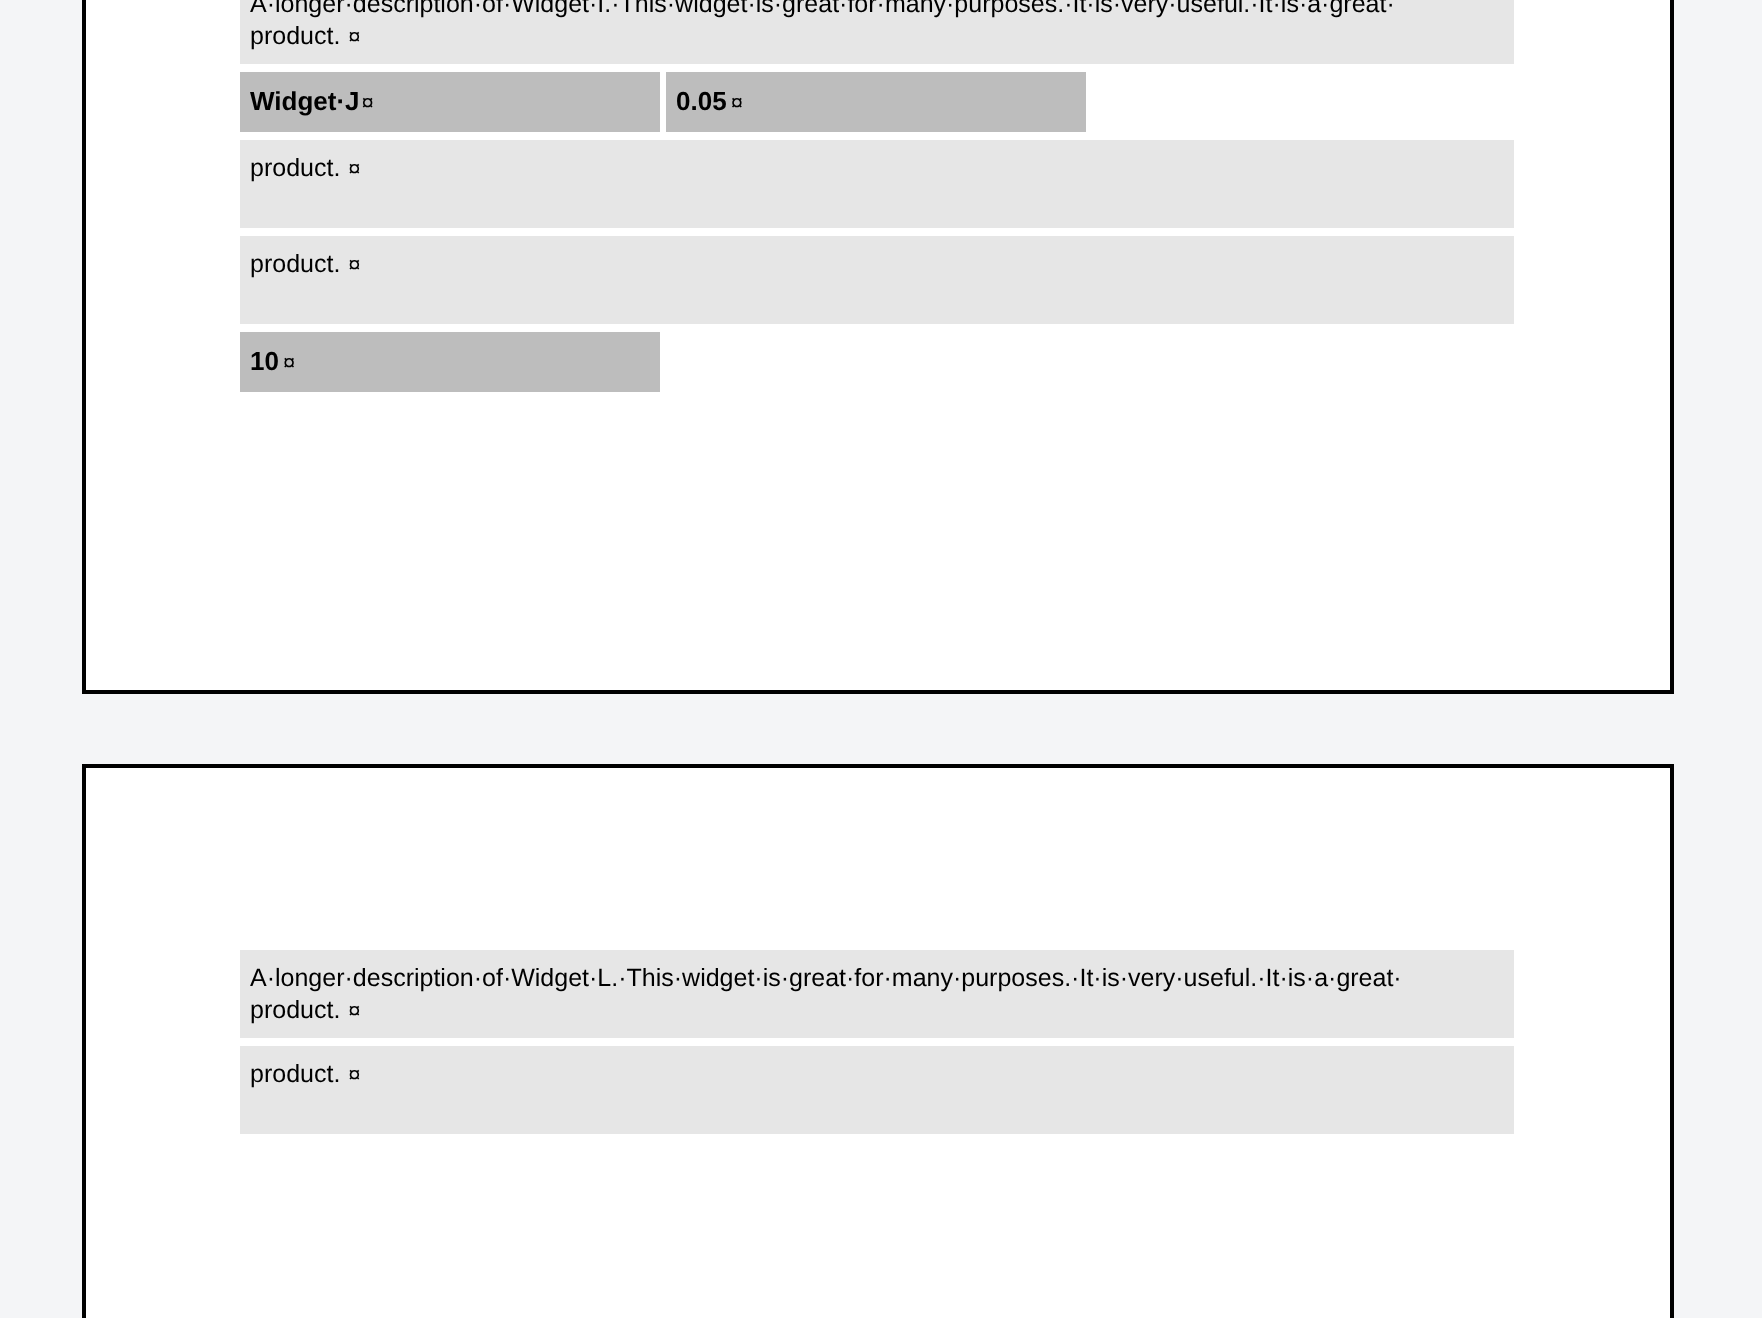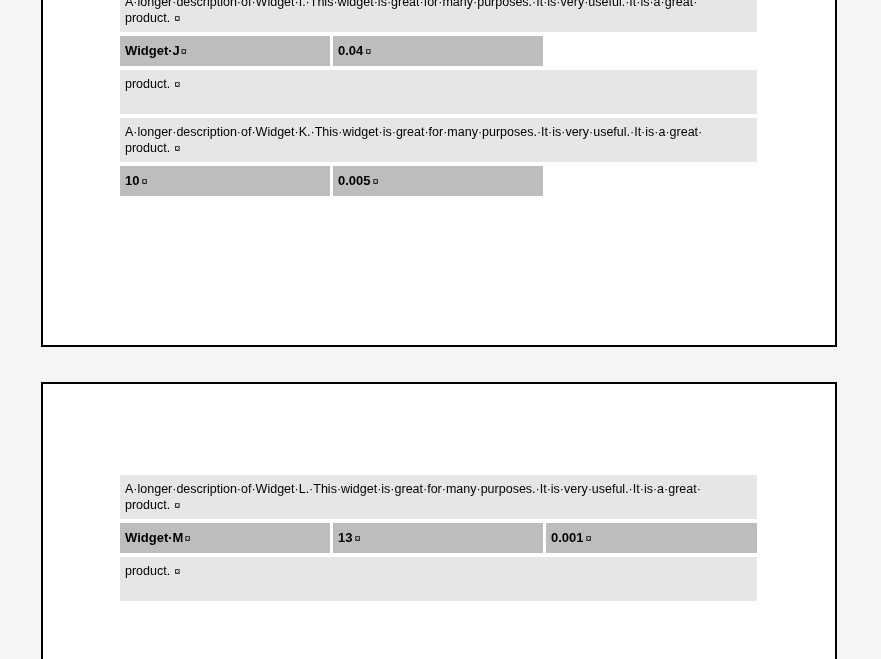--- a/index.html
+++ b/index.html
@@ -73,53 +73,46 @@
 <div class="page" id="page1">
   <div class="doc-table">
 
     <div class="row desc">
       <div class="line">A·longer·description·of·Widget·I.·This·widget·is·great·for·many·purposes.·It·is·very·useful.·It·is·a·great·</div>
       <div class="line"><span>product.</span><span class="mark">¤</span></div>
     </div>
 
     <div class="row item">
       <div class="cell name-cell"><span>Widget·J</span><span class="mark">¤</span></div>
-      <div class="cell price-cell"><span>0.04</span><span class="mark">¤</span></div>
+      <div class="cell price-cell"><span>0.05</span><span class="mark">¤</span></div>
     </div>
 
     <div class="row desc">
       <div class="line"><span>product.</span><span class="mark">¤</span></div>
     </div>
 
 
     <div class="row desc">
-      <div class="line">A·longer·description·of·Widget·K.·This·widget·is·great·for·many·purposes.·It·is·very·useful.·It·is·a·great·</div>
       <div class="line"><span>product.</span><span class="mark">¤</span></div>
     </div>
 
     <div class="row item">
       <div class="cell qty-cell"><span>10</span><span class="mark">¤</span></div>
-      <div class="cell price-cell"><span>0.005</span><span class="mark">¤</span></div>
     </div>
 
   </div>
 </div>
 
 <div class="page" id="page2">
   <div class="doc-table">
 
     <div class="row desc">
       <div class="line">A·longer·description·of·Widget·L.·This·widget·is·great·for·many·purposes.·It·is·very·useful.·It·is·a·great·</div>
       <div class="line"><span>product.</span><span class="mark">¤</span></div>
     </div>
 
-    <div class="row item">
-      <div class="cell name-cell"><span>Widget·M</span><span class="mark">¤</span></div>
-      <div class="cell qty-cell"><span>13</span><span class="mark">¤</span></div>
-      <div class="cell price-cell"><span>0.001</span><span class="mark">¤</span></div>
-    </div>
 
     <div class="row desc">
       <div class="line"><span>product.</span><span class="mark">¤</span></div>
     </div>
 
   </div>
 </div>
 
 </body></html>

